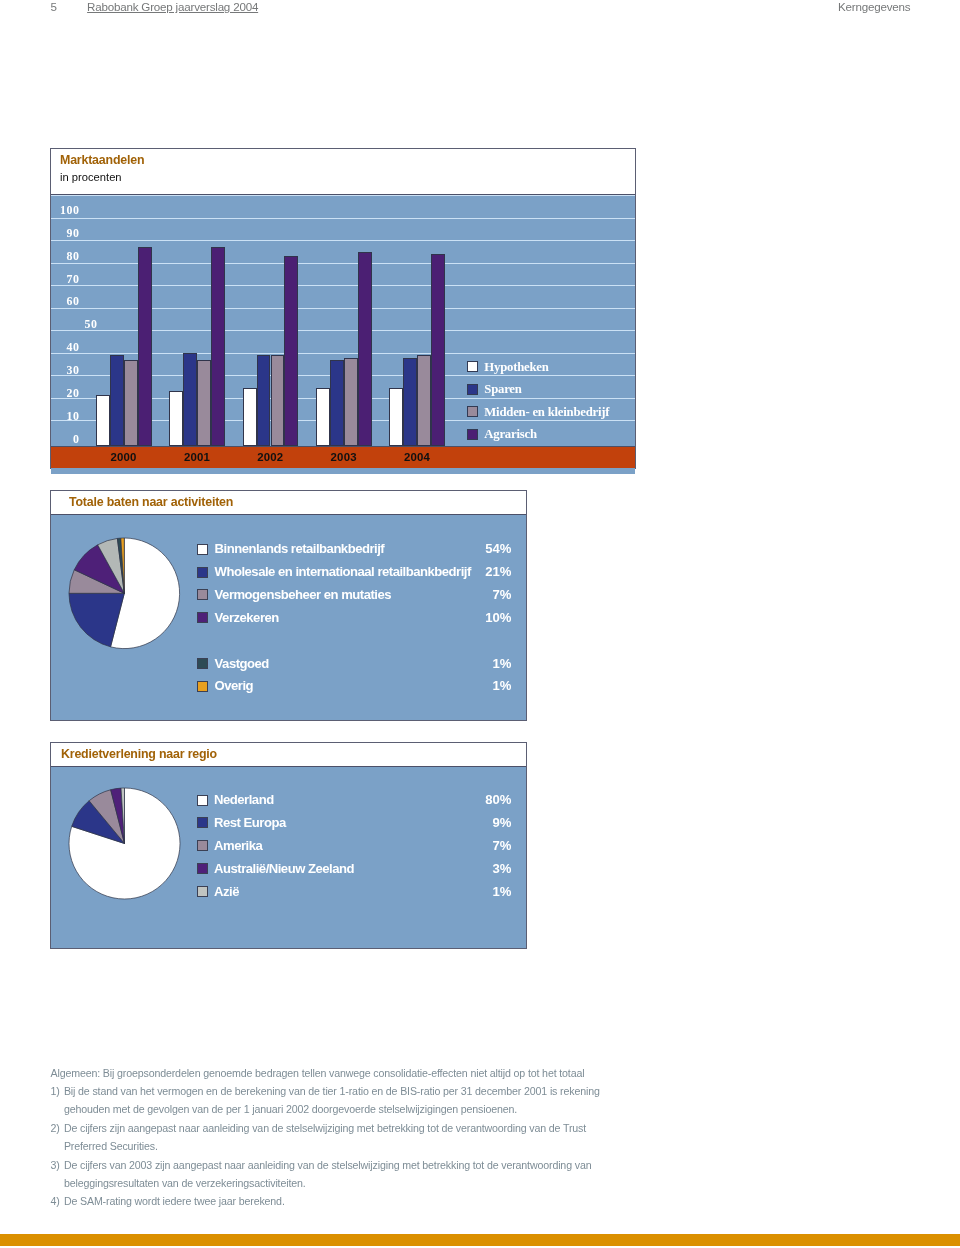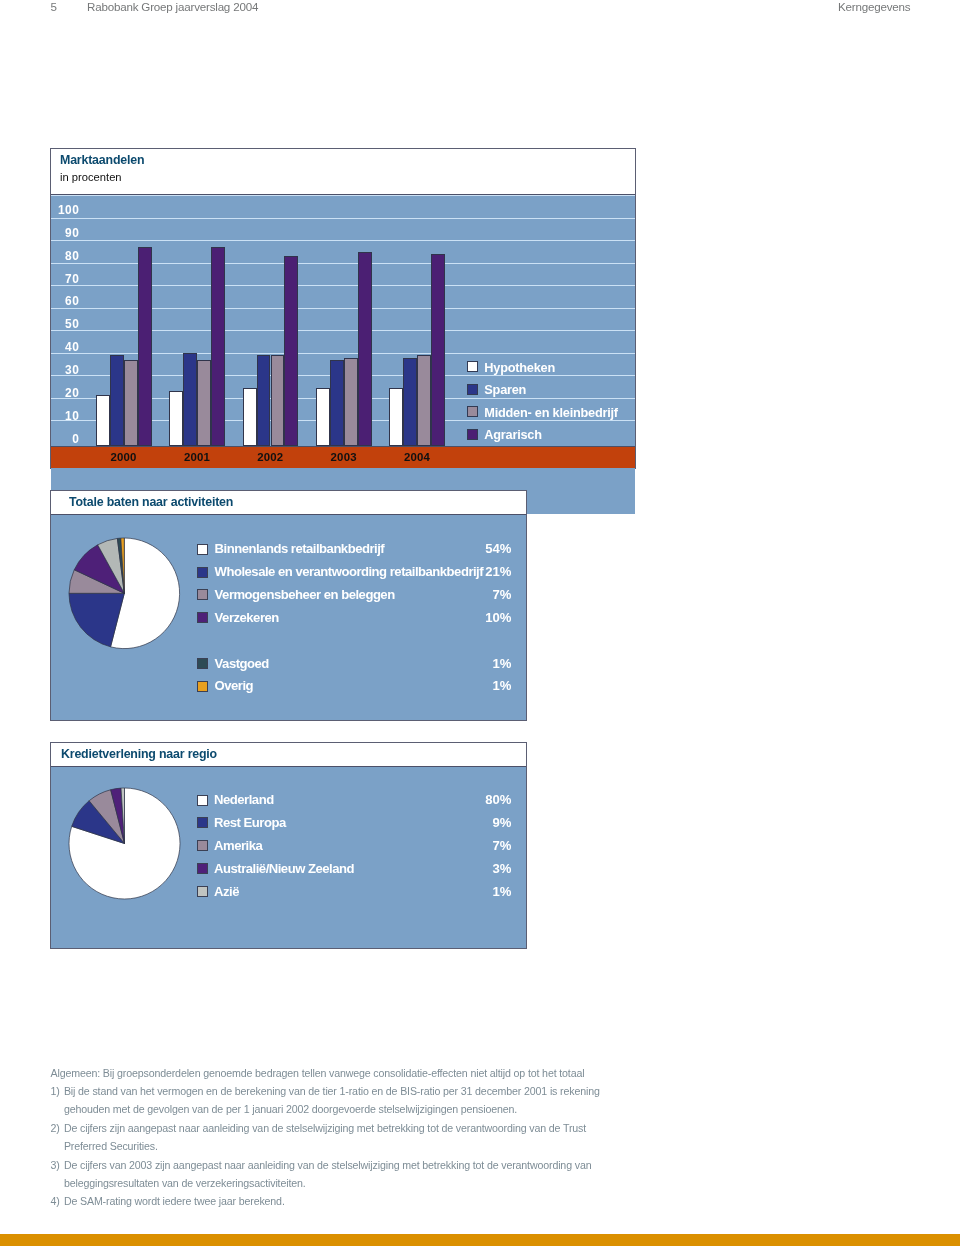--- a/index.html
+++ b/index.html
@@ -12,38 +12,38 @@
     overflow: hidden;
   }
 
   
   .page-header { position: absolute; left: 0; top: 0; width: 960px; height: 24px; }
   .ph-num, .ph-title, .ph-sect {
     position: absolute; top: 0.0px; font-size: 11.6px; color: #767879;
     letter-spacing: -0.2px; white-space: nowrap;
   }
   .ph-num   { left: 50.6px; }
-  .ph-title { left: 87.1px; }
+  .ph-title { left: 87.1px; text-decoration: underline; }
   .ph-sect  { left: 838.0px; }
 
   
   .box        { position: absolute; border: 1px solid #5b5e73; background: #ffffff; }
   .box-head   { position: absolute; left: 0; top: 0; background: #ffffff;
                 border-bottom: 1px solid #4c5068; }
-  .box-title  { position: absolute; font-weight: bold; color: #0c4a6e;
+  .box-title  { position: absolute; font-weight: bold; color: #a16207;
                 font-size: 12.4px; white-space: nowrap; letter-spacing: -0.19px; text-align: center; }
   .box-sub    { position: absolute; color: #111111; font-size: 11.2px; white-space: nowrap; }
   .plot       { position: absolute; background: #7ba1c7; overflow: hidden; }
 
   
   #bar-box  { left: 50px; top: 148px; width: 586px; height: 321px; }
   #bar-head { width: 584px; height: 46px; }
   #bar-title{ left: 9.0px; top: 4.2px; }
   #bar-sub  { left: 9.0px; top: 22.0px; }
-  #bar-plot { left: 0px; top: 46px; width: 584px; height: 319px; }
+  #bar-plot { left: 0px; top: 46px; width: 584px; height: 279px; font-family: Liberation Serif, serif; }
   #bar-foot { position: absolute; left: 0; top: 297px; width: 584px; height: 22px;
               background: #c2410c; border-top: 1px solid #4c5068; }
 
   .gridline { position: absolute; left: 0; width: 584px; height: 1px; background: #cbe1f5; }
   .ytick    { position: absolute; color: #ffffff; font-size: 11.9px; font-weight: bold;
               text-align: right; letter-spacing: 0.55px; }
   .bar      { position: absolute; border: 0.8px solid #30344b; }
   .xtick    { position: absolute; color: #111111; font-size: 11.4px; font-weight: bold;
               text-align: center; letter-spacing: 0.18px; }
 
@@ -106,21 +106,21 @@
       <div class="gridline" style="top: 135.12px;"></div>
       <div class="gridline" style="top: 157.64px;"></div>
       <div class="gridline" style="top: 180.16px;"></div>
       <div class="gridline" style="top: 202.68px;"></div>
       <div class="gridline" style="top: 225.2px;"></div>
       <div class="ytick" style="left: 0px; width: 28.4px; top: 7.8px;">100</div>
       <div class="ytick" style="left: 0px; width: 28.4px; top: 30.71px;">90</div>
       <div class="ytick" style="left: 0px; width: 28.4px; top: 53.62px;">80</div>
       <div class="ytick" style="left: 0px; width: 28.4px; top: 76.53px;">70</div>
       <div class="ytick" style="left: 0px; width: 28.4px; top: 99.44px;">60</div>
-      <div class="ytick" style="left: 0px; width: 28.4px; top: 122.35px;">50</div>
+      <div class="ytick" style="left: 18px; width: 28.4px; top: 122.35px;">50</div>
       <div class="ytick" style="left: 0px; width: 28.4px; top: 145.26px;">40</div>
       <div class="ytick" style="left: 0px; width: 28.4px; top: 168.17px;">30</div>
       <div class="ytick" style="left: 0px; width: 28.4px; top: 191.08px;">20</div>
       <div class="ytick" style="left: 0px; width: 28.4px; top: 213.99px;">10</div>
       <div class="ytick" style="left: 0px; width: 28.4px; top: 236.9px;">0</div>
       <div class="bar" style="left: 45px; width: 13.9px; top: 200.208px; height: 50.392px; background: rgb(255, 255, 255);"></div>
       <div class="bar" style="left: 58.9px; width: 13.9px; top: 160.224px; height: 90.376px; background: rgb(43, 54, 137);"></div>
       <div class="bar" style="left: 72.8px; width: 13.9px; top: 164.928px; height: 85.672px; background: rgb(153, 138, 155);"></div>
       <div class="bar" style="left: 86.7px; width: 13.9px; top: 52.032px; height: 198.568px; background: rgb(75, 31, 115);"></div>
       <div class="bar" style="left: 118.35px; width: 13.9px; top: 195.504px; height: 55.096px; background: rgb(255, 255, 255);"></div>
@@ -179,26 +179,26 @@
         <path d="M 57.3 57.3 L 50.37 2.44 A 55.3 55.3 0 0 1 53.83 2.11 Z" fill="#2D4A55" stroke="#2e3446" stroke-width="0.7" stroke-linejoin="round"></path>
         <path d="M 57.3 57.3 L 53.83 2.11 A 55.3 55.3 0 0 1 57.30 2.00 Z" fill="#E8A020" stroke="#2e3446" stroke-width="0.7" stroke-linejoin="round"></path>
       </svg>
       <div class="pl-row" style="top: 26.1px;">
         <span class="pl-sw" style="left: 145.6px; background: rgb(255, 255, 255);"></span>
         <span class="pl-name" style="left: 163.6px;">Binnenlands retailbankbedrijf</span>
         <span class="pl-val" style="left: 390.5px; width: 70px;">54%</span>
       </div>
       <div class="pl-row" style="top: 48.93px;">
         <span class="pl-sw" style="left: 145.6px; background: rgb(43, 54, 137);"></span>
-        <span class="pl-name" style="left: 163.6px;">Wholesale en verantwoording retailbankbedrijf</span>
+        <span class="pl-name" style="left: 163.6px;">Wholesale en internationaal retailbankbedrijf</span>
         <span class="pl-val" style="left: 390.5px; width: 70px; text-align: right;">21%</span>
       </div>
       <div class="pl-row" style="top: 71.76px;">
         <span class="pl-sw" style="left: 145.6px; background: rgb(153, 138, 155);"></span>
-        <span class="pl-name" style="left: 163.6px;">Vermogensbeheer en beleggen</span>
+        <span class="pl-name" style="left: 163.6px;">Vermogensbeheer en mutaties</span>
         <span class="pl-val" style="left: 390.5px; width: 70px;">7%</span>
       </div>
       <div class="pl-row" style="top: 94.59px;">
         <span class="pl-sw" style="left: 145.6px; background: rgb(78, 32, 120);"></span>
         <span class="pl-name" style="left: 163.6px;">Verzekeren</span>
         <span class="pl-val" style="left: 390.5px; width: 70px;">10%</span>
       </div>
       <div class="pl-row" style="top: 140.25px;">
         <span class="pl-sw" style="left: 145.6px; background: rgb(45, 74, 85);"></span>
         <span class="pl-name" style="left: 163.6px;">Vastgoed</span>

